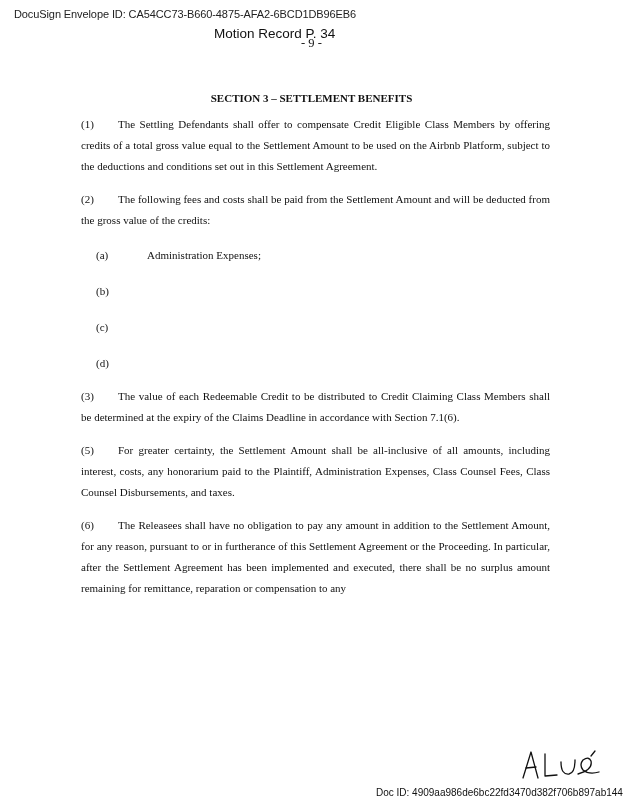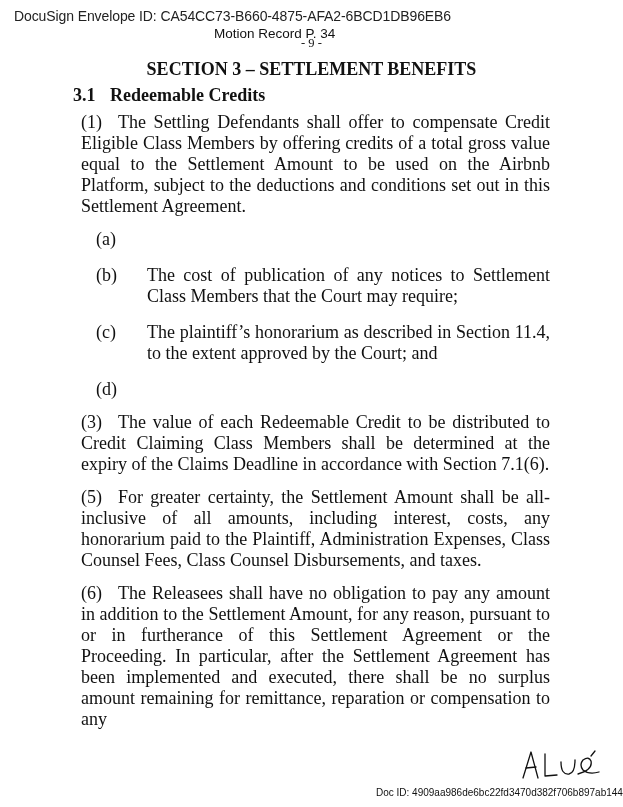--- a/index.html
+++ b/index.html
@@ -13,21 +13,21 @@
       position: relative;
       overflow: hidden;
       color: #111111;
       font-family: "Liberation Serif", "DejaVu Serif", serif;
     }
     .envelope-id {
       position: absolute;
       left: 14px;
       top: 8px;
       font-family: "Liberation Sans", "DejaVu Sans", sans-serif;
-      font-size: 14px;
+      font-size: 11px;
       color: #222;
       white-space: nowrap;
       letter-spacing: -0.1px;
       text-align: center;
     }
     .motion-record {
       position: absolute;
       left: 214px;
       top: 26px;
       font-family: "Liberation Sans", "DejaVu Sans", sans-serif;
@@ -39,23 +39,23 @@
       position: absolute;
       left: 0;
       width: 623px;
       top: 36px;
       text-align: center;
       font-size: 12.5px;
     }
     .content {
       position: absolute;
       left: 73px;
-      top: 59px;
+      top: 88px;
       width: 477px;
-      font-size: 18px;
+      font-size: 11px;
       line-height: 21px;
     }
     .section-title {
       text-align: center;
       font-weight: bold;
       margin: 0 0 5px 0;
       height: 21px;
     }
     .subsection {
       font-weight: bold;
@@ -109,41 +109,39 @@
 </head>
 <body>
 
 <div class="envelope-id">DocuSign Envelope ID: CA54CC73-B660-4875-AFA2-6BCD1DB96EB6</div>
 <div class="motion-record">Motion Record P. 34</div>
 <div class="page-num">- 9 -</div>
 
 <div class="content">
   <div class="section-title">SECTION 3 – SETTLEMENT BENEFITS</div>
 
-  <div class="subsection">
-    <span class="num">3.1</span>
-    <span>Redeemable Credits</span>
-  </div>
 
   <p class="para">
     <span class="pnum">(1)</span><span>The Settling Defendants shall offer to compensate Credit Eligible Class Members by offering credits of a total gross value equal to the Settlement Amount to be used on the Airbnb Platform, subject to the deductions and conditions set out in this Settlement Agreement.</span>
   </p>
 
+  <p class="para" style="margin-bottom:14px;">
+    <span class="pnum">(2)</span><span>The following fees and costs shall be paid from the Settlement Amount and will be deducted from the gross value of the credits:</span>
+  </p>
 
   <div class="items">
     <div class="item">
       <span class="lbl">(a)</span>
+      <span class="txt">Administration Expenses;</span>
     </div>
     <div class="item">
       <span class="lbl">(b)</span>
-      <span class="txt">The cost of publication of any notices to Settlement Class Members that the Court may require;</span>
     </div>
     <div class="item">
       <span class="lbl">(c)</span>
-      <span class="txt">The plaintiff’s honorarium as described in Section 11.4, to the extent approved by the Court; and</span>
     </div>
     <div class="item">
       <span class="lbl">(d)</span>
     </div>
   </div>
 
   <p class="para">
     <span class="pnum">(3)</span><span>The value of each Redeemable Credit to be distributed to Credit Claiming Class Members shall be determined at the expiry of the Claims Deadline in accordance with Section 7.1(6).</span>
   </p>
 

